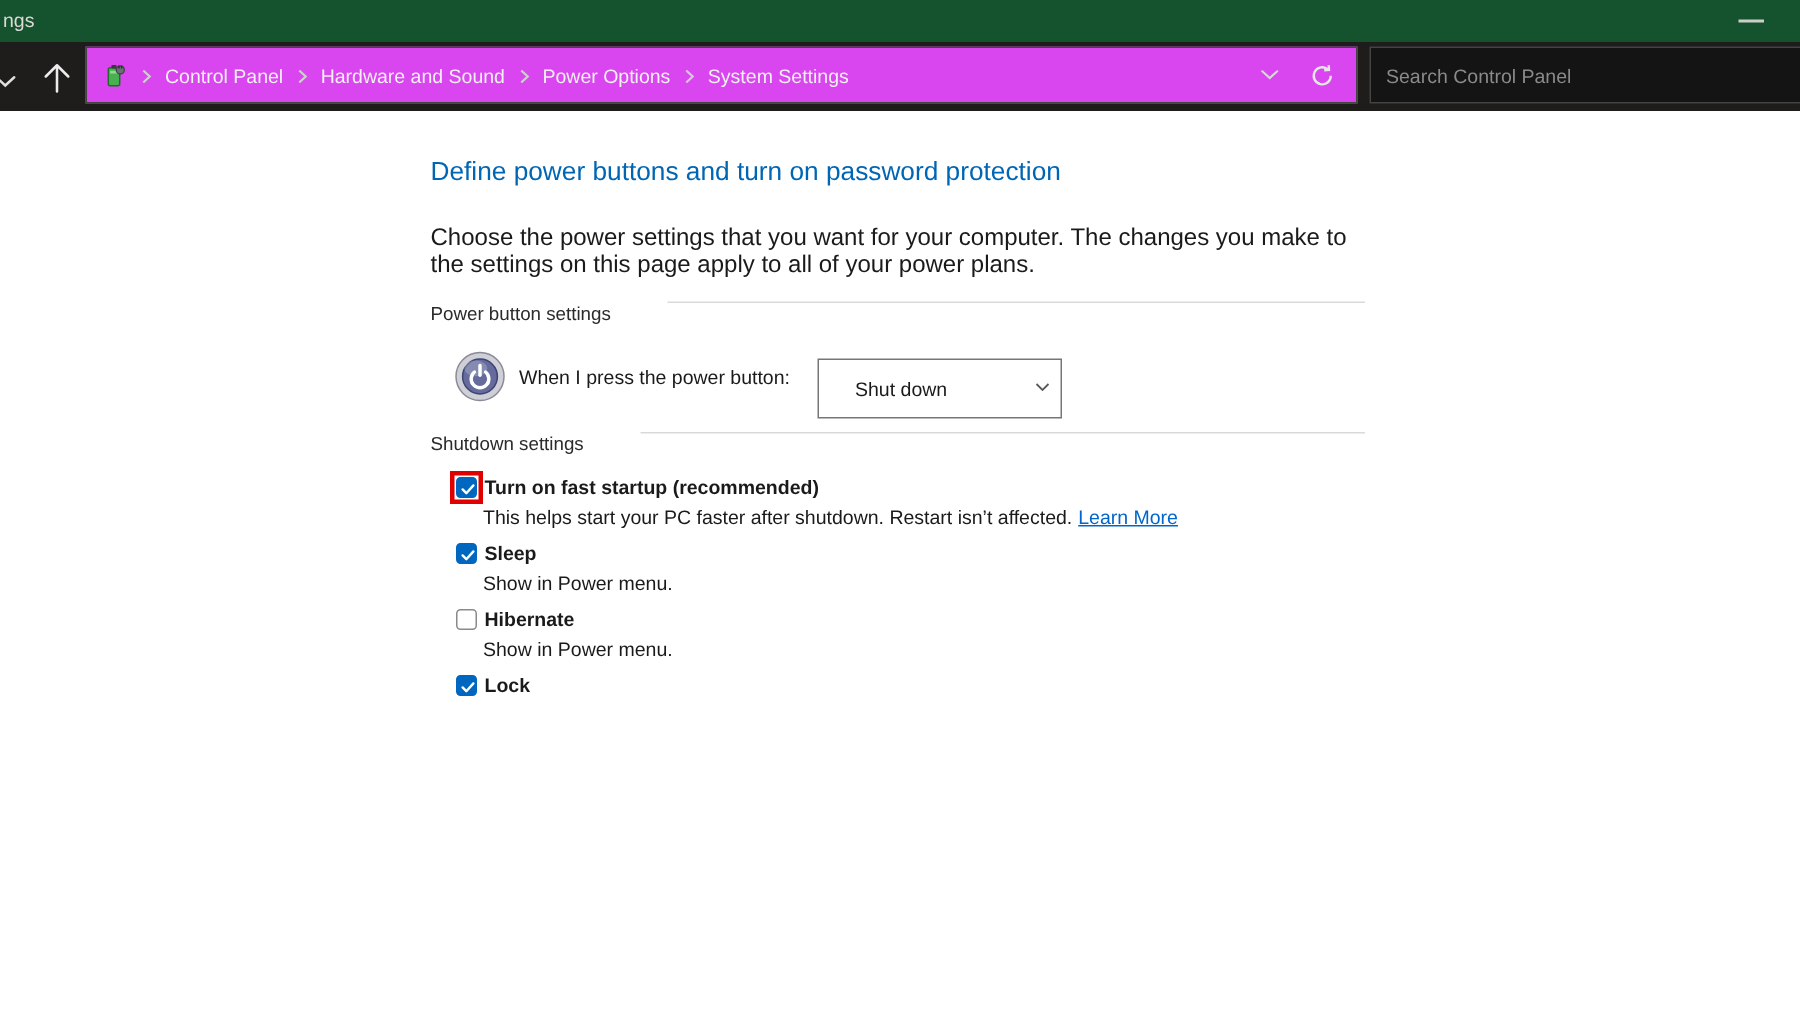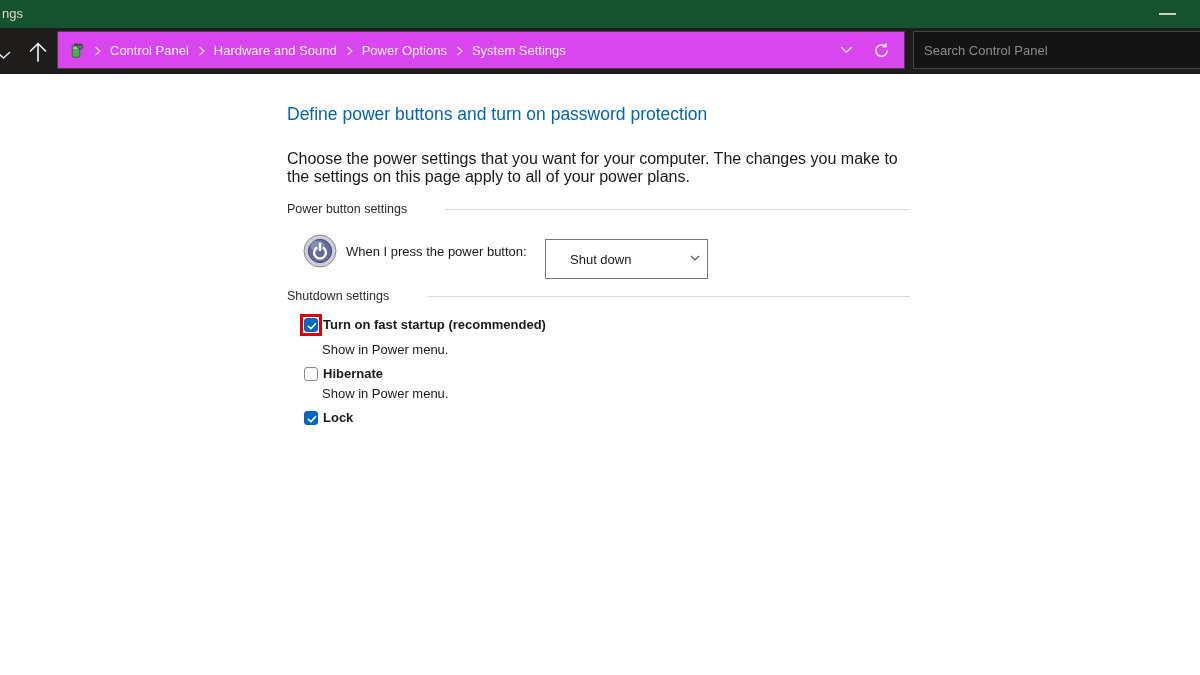--- a/index.html
+++ b/index.html
@@ -35,21 +35,21 @@
   .searchbox input{
     background:transparent;border:0;outline:0;width:100%;
     color:#e8e8e8;font-size:13px;padding:0 8px 0 10px;font-family:inherit;
   }
   .searchbox input::placeholder{color:#8a8a8a;}
   
   .content{position:absolute;top:74px;left:0;width:1200px;height:601px;background:#ffffff;color:#1a1a1a;}
   .page{position:absolute;left:287px;top:0;width:623px;}
   .page-title{margin:29px 0 0 0;font-size:17.5px;font-weight:400;color:#0066b4;line-height:22px;}
   .intro{margin:25px 0 0 0;font-size:16px;line-height:18px;width:618px;}
-  .grouphead{display:flex;align-items:center;gap:28px;}
+  .grouphead{display:flex;align-items:flex-start;gap:28px;}
   .grouphead.g1{margin-top:15px;}
   .grouphead.g2{margin-top:20px;}
   .gh-label{font-size:12.5px;color:#2b2b2b;white-space:nowrap;line-height:16px;}
   .gh-rule{flex:1;height:1px;background:#d9d9d9;margin-left:10px;}
   
   .power-row{margin-top:17px;padding-left:16px;height:34px;position:relative;display:flex;align-items:center;}
   .power-prompt{margin-left:9px;font-size:13px;}
   .select{
     position:absolute;left:258px;top:5px;width:163px;height:40px;
     border:1px solid #767676;background:#fff;box-sizing:border-box;
@@ -186,45 +186,59 @@
         <span class="cb-wrap checked highlighted">
           <span class="hl"></span>
           <span class="cb">
               <svg class="check" width="12" height="12" viewBox="0 0 12 12">
                 <path d="M2.4 6.3 L4.9 8.8 L9.6 3.6" fill="none" stroke="#ffffff" stroke-width="1.6" stroke-linecap="round" stroke-linejoin="round"></path>
               </svg>
             </span>
         </span>
         <span class="cb-label">Turn on fast startup (recommended)</span>
       </div>
-    </div>
-
-    <div class="cb-row">
-      <div class="cb-desc">Show in Power menu.</div>
-    </div>
-
-    <div class="cb-row">
-      <div class="cb-line">
-        <span class="cb-wrap">
-
-          <span class="cb"></span>
-        </span>
-        <span class="cb-label">Hibernate</span>
-      </div>
-      <div class="cb-desc">Show in Power menu.</div>
+      <div class="cb-desc">
+        <span>This helps start your PC faster after shutdown. Restart isn’t affected.</span><a class="learn-more">Learn More</a>
+      </div>
     </div>
 
     <div class="cb-row">
       <div class="cb-line">
         <span class="cb-wrap checked">
 
           <span class="cb">
               <svg class="check" width="12" height="12" viewBox="0 0 12 12">
                 <path d="M2.4 6.3 L4.9 8.8 L9.6 3.6" fill="none" stroke="#ffffff" stroke-width="1.6" stroke-linecap="round" stroke-linejoin="round"></path>
               </svg>
             </span>
         </span>
+        <span class="cb-label">Sleep</span>
+      </div>
+      <div class="cb-desc">Show in Power menu.</div>
+    </div>
+
+    <div class="cb-row">
+      <div class="cb-line">
+        <span class="cb-wrap">
+
+          <span class="cb"></span>
+        </span>
+        <span class="cb-label">Hibernate</span>
+      </div>
+      <div class="cb-desc">Show in Power menu.</div>
+    </div>
+
+    <div class="cb-row">
+      <div class="cb-line">
+        <span class="cb-wrap checked">
+
+          <span class="cb">
+              <svg class="check" width="12" height="12" viewBox="0 0 12 12">
+                <path d="M2.4 6.3 L4.9 8.8 L9.6 3.6" fill="none" stroke="#ffffff" stroke-width="1.6" stroke-linecap="round" stroke-linejoin="round"></path>
+              </svg>
+            </span>
+        </span>
         <span class="cb-label">Lock</span>
       </div>
     </div>
 
   </div>
 </div>
 
 </body></html>

